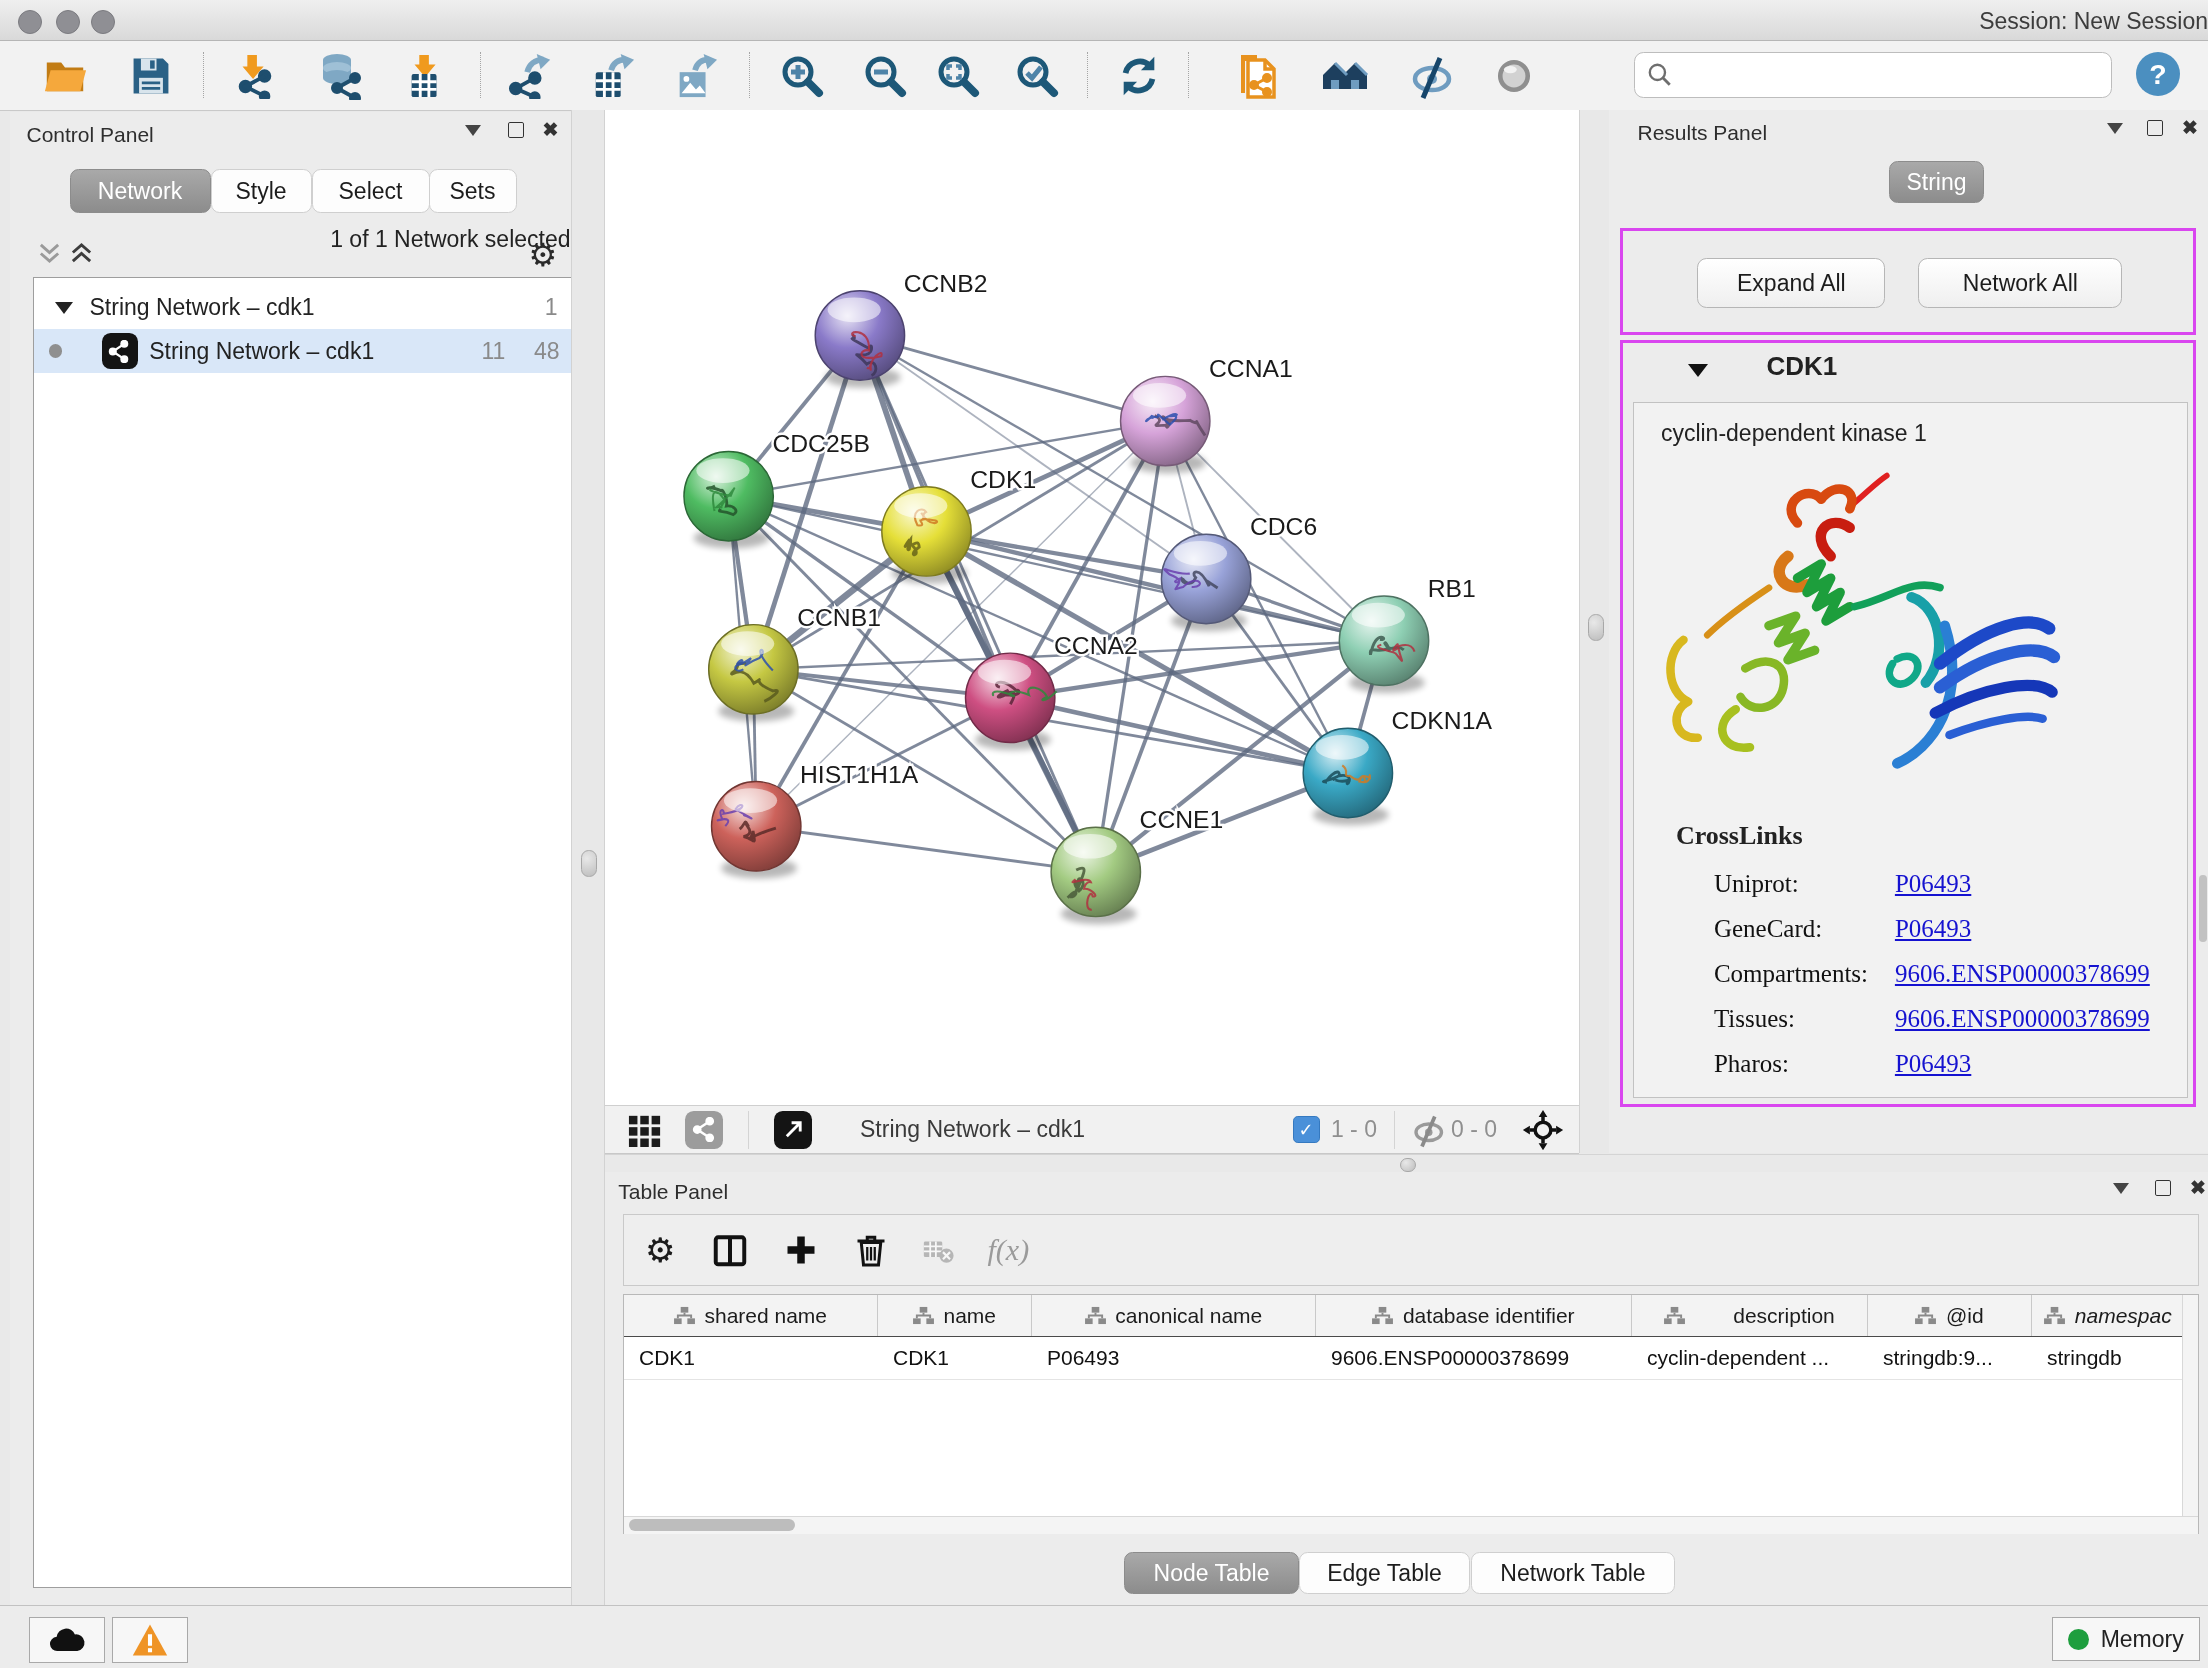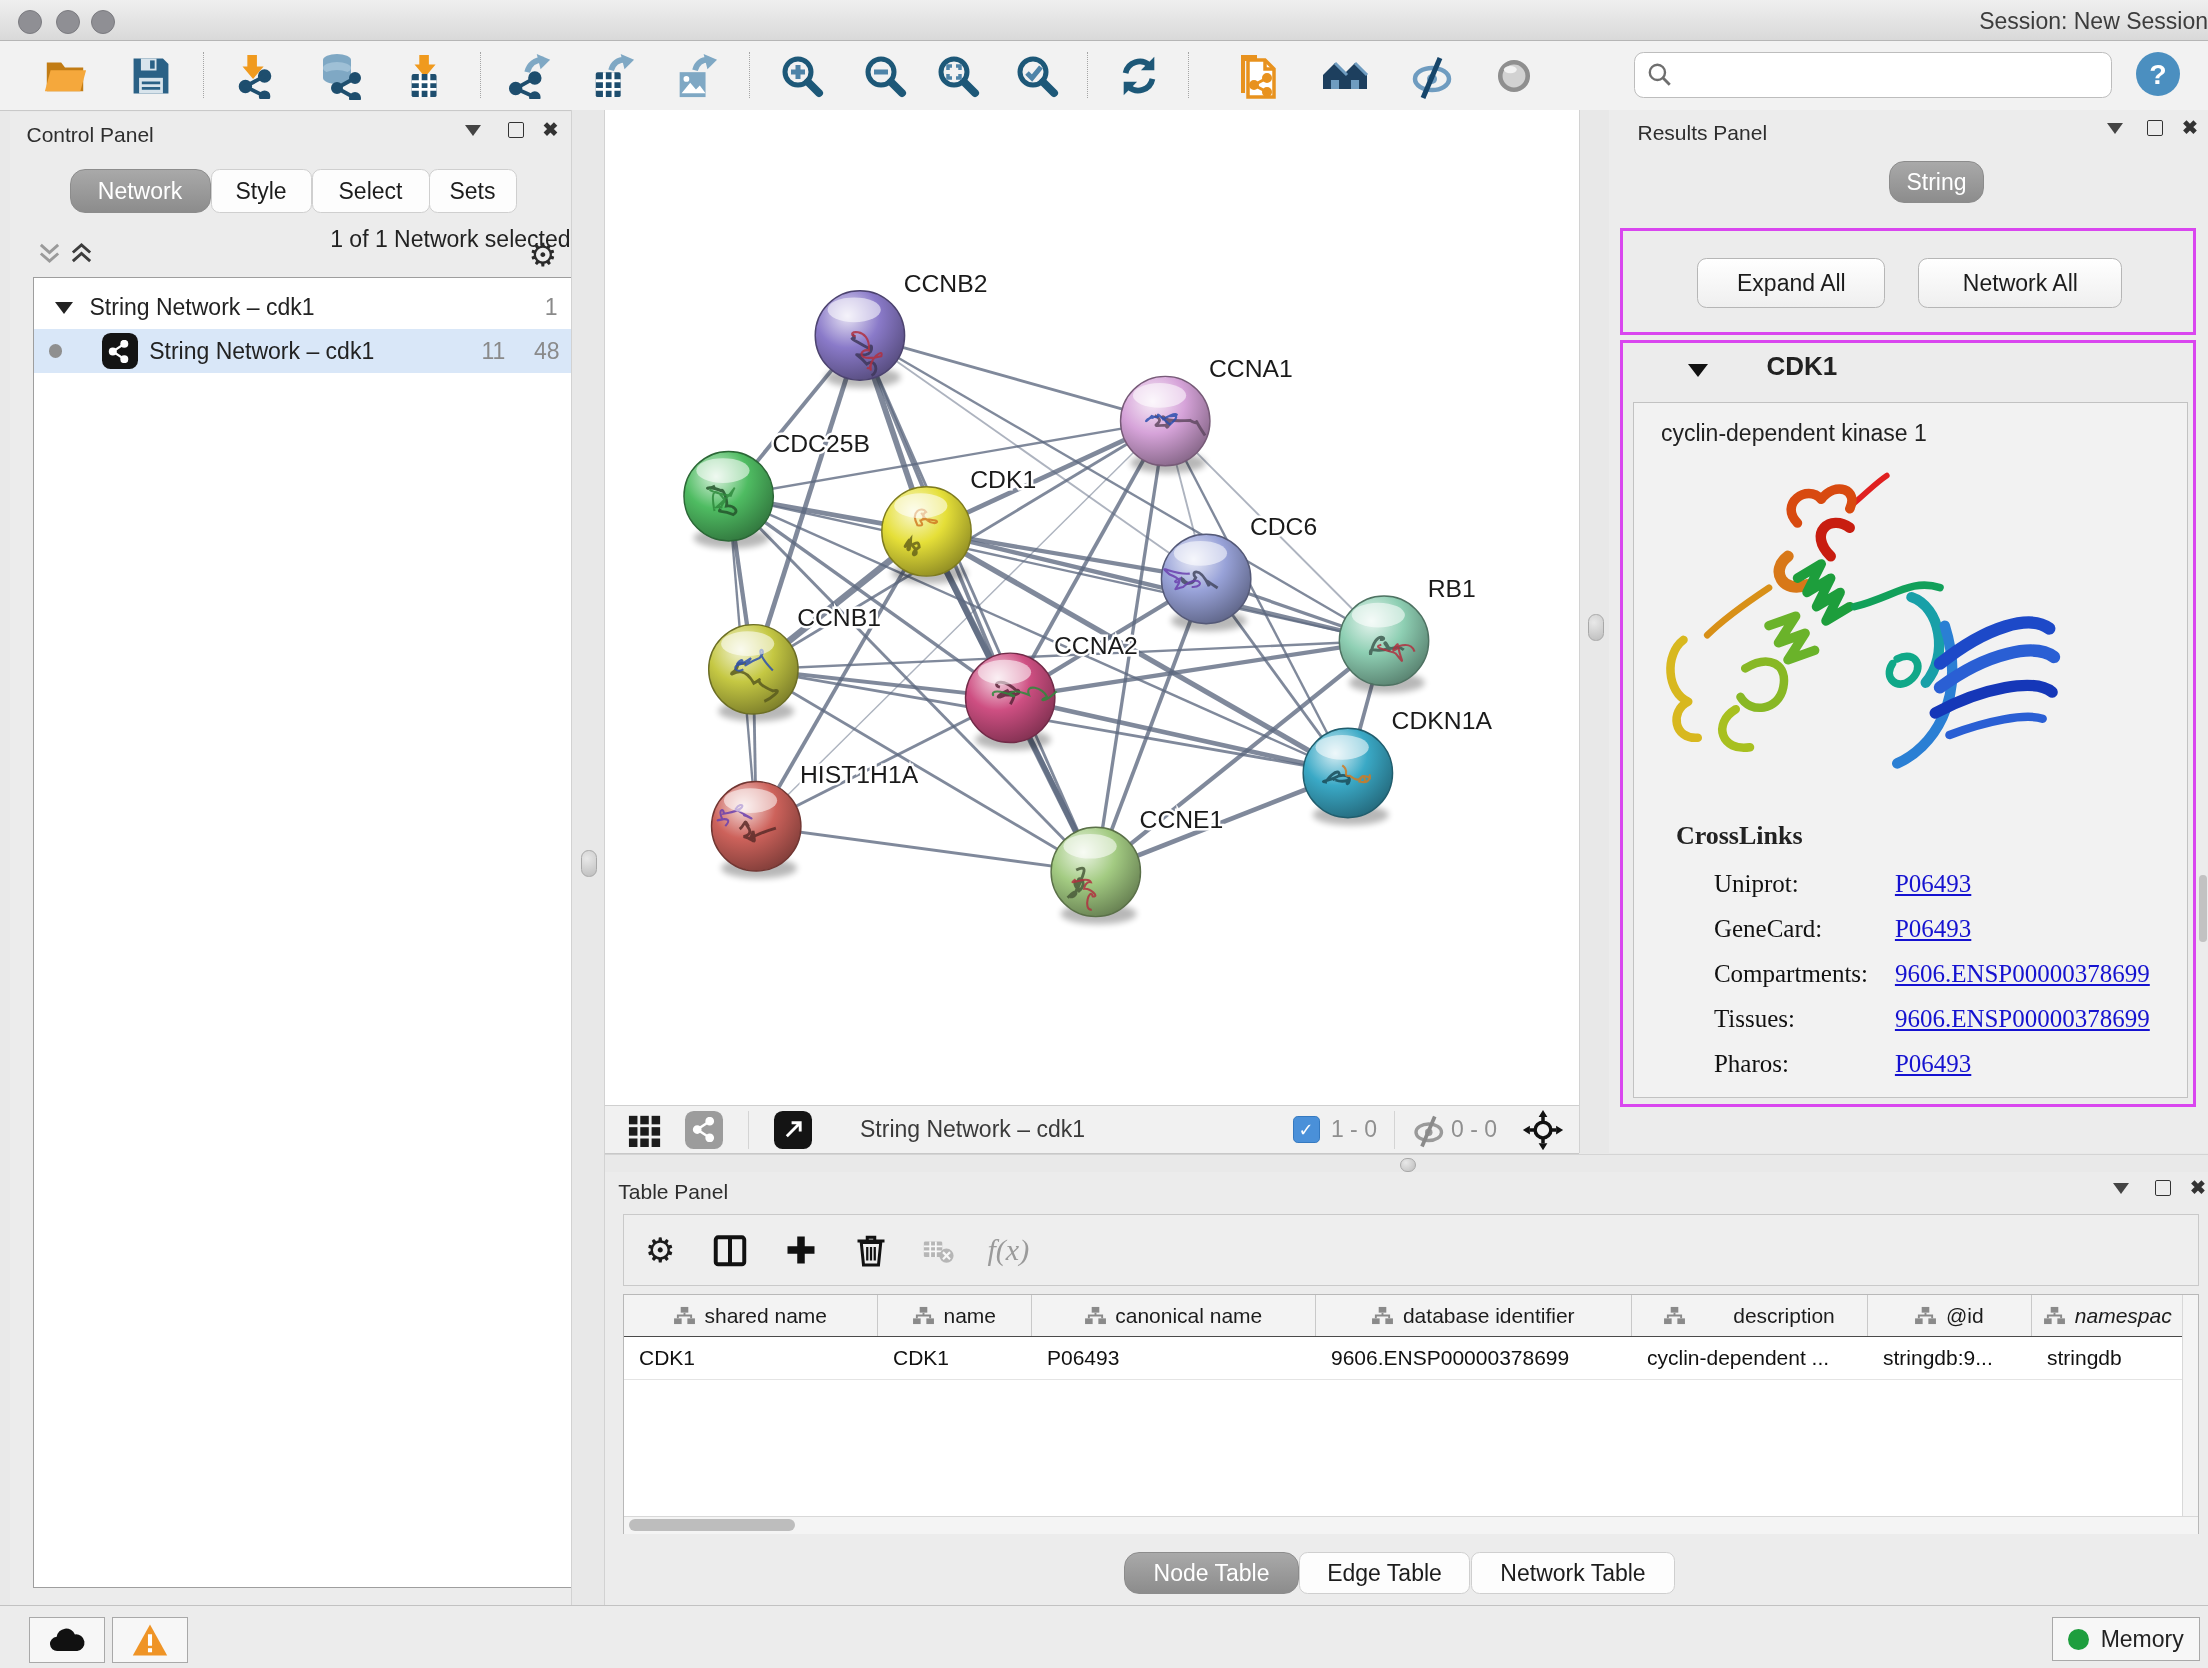--- a/index.html
+++ b/index.html
@@ -20,21 +20,21 @@
   #search-input{border:none;outline:none;font-size:21px;flex:1;background:transparent;height:38px;
                 font-family:"Liberation Sans",sans-serif;}
   #help-btn{left:2136px;top:11.4px;width:44px;height:44px;border-radius:50%;background:#4b8fc0;color:#fff;
             font-size:28.5px;font-weight:bold;display:flex;align-items:center;justify-content:center;}
   
   .panel-title{font-size:21px;color:#2e2e2e;}
   .win-ic{font-size:19px;color:#333;line-height:19px;}
   .win-sq{width:14.3px;height:14.3px;border:1.9px solid #333;border-radius:1.9px;}
   .tab{position:absolute;height:44px;background:#fdfdfd;border:1px solid #cfcfcf;border-radius:8.6px;
        display:flex;align-items:center;justify-content:center;font-size:23px;color:#1c1c1c;box-sizing:border-box;}
-  .tab.sel{background:linear-gradient(#a9a9a9,#8c8c8c);color:#fff;border-color:#8c8c8c;border-radius:15px;}
+  .tab.sel{background:linear-gradient(#a9a9a9,#8c8c8c);color:#fff;border-color:#8c8c8c;}
   .grip{background:radial-gradient(circle at 35% 30%, #e8e8e8, #bdbdbd);border:1px solid #a8a8a8;border-radius:7.6px;}
   .vsplit{top:110px;background:#e8e8e8;border-left:1px solid #d2d2d2;border-right:1px solid #d2d2d2;}
   
   #list-box{left:23px;top:278px;width:543px;height:1309px;background:#fff;border:1px solid #9e9e9e;}
   .tree-row{position:absolute;left:0;width:541px;height:44px;display:flex;align-items:center;font-size:23px;}
   .tree-count{color:#8a8a8a;}
   
   #net-canvas{left:605px;top:110px;width:974px;height:995px;background:#fff;}
   #net-footer{left:605px;top:1105px;width:974px;height:49px;background:#f1f1f1;border-top:1px solid #cfcfcf;
               border-bottom:1px solid #c8c8c8;display:flex;align-items:center;box-sizing:border-box;}

